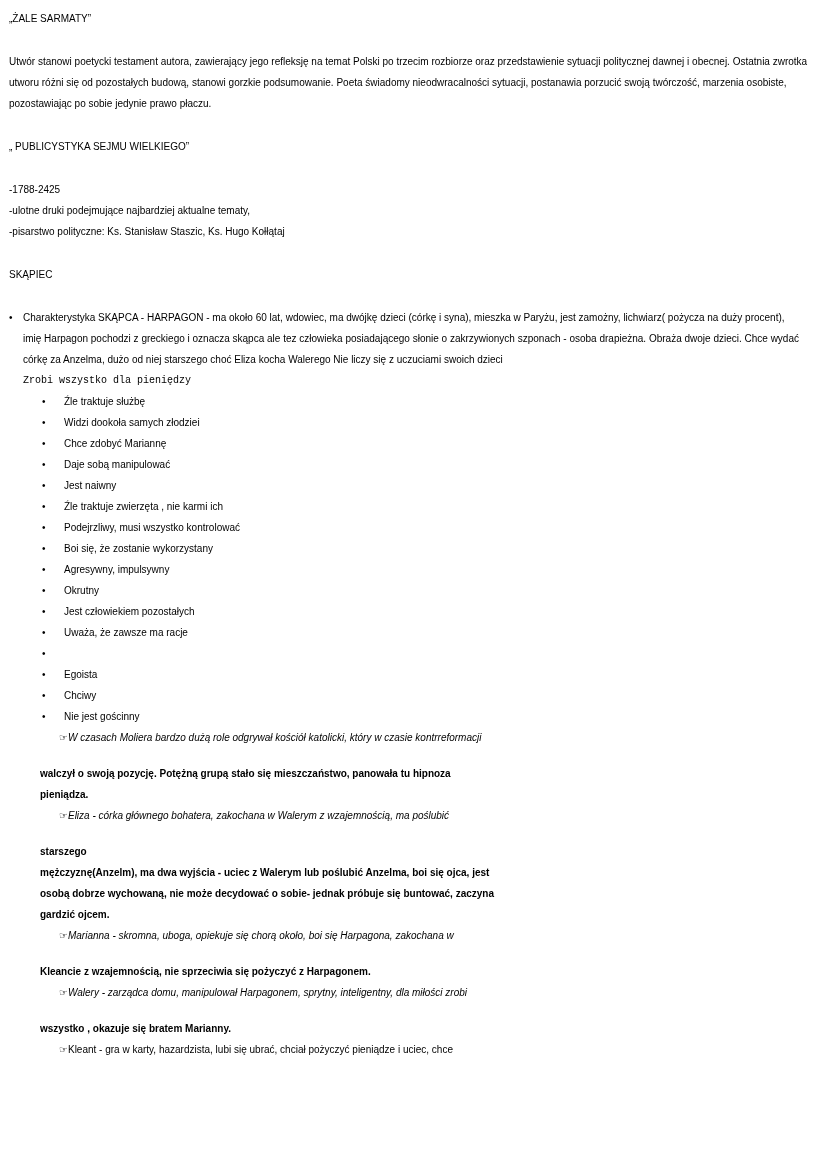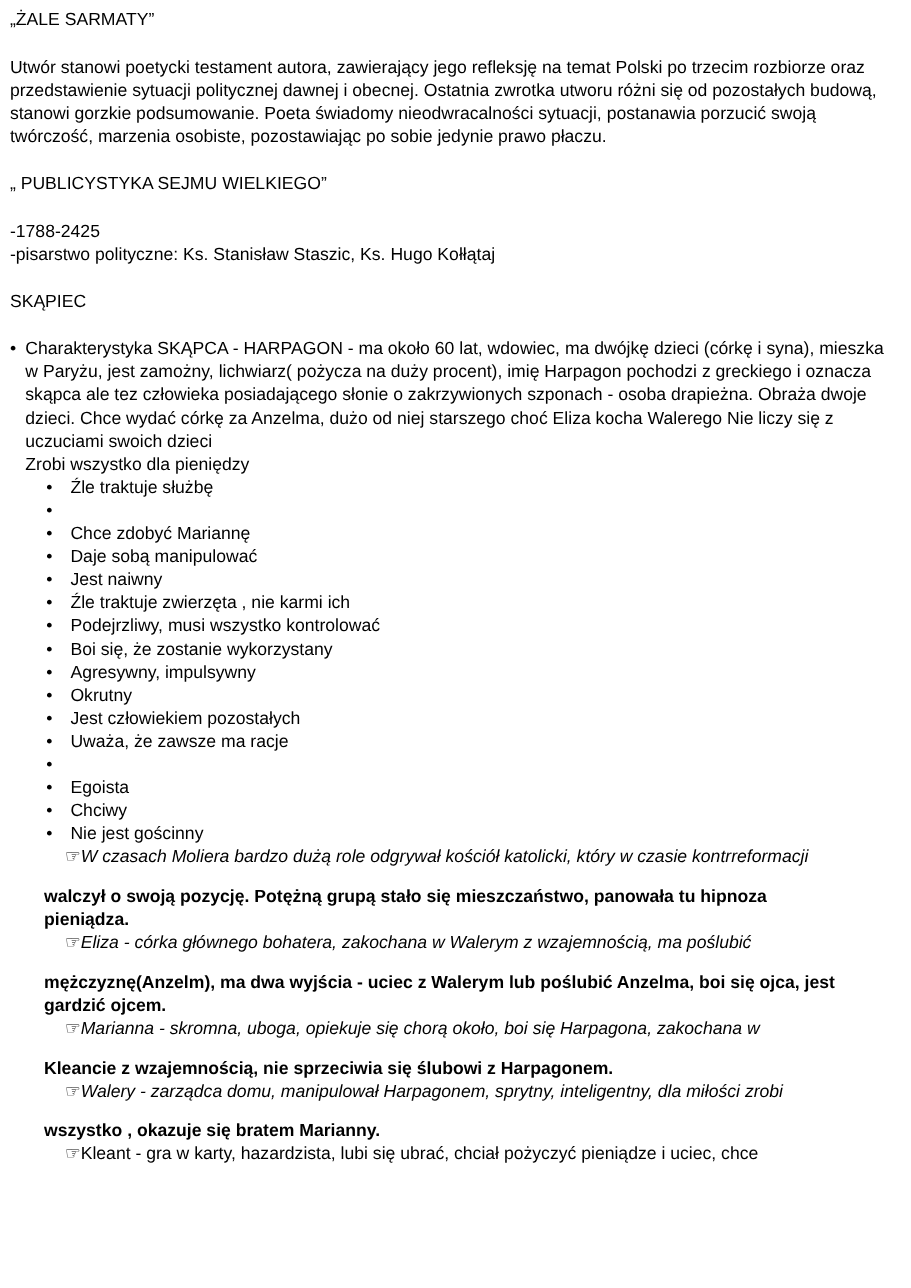--- a/index.html
+++ b/index.html
@@ -10,62 +10,64 @@
   .page {
     position: relative;
     width: 828px;
     height: 1171px;
     overflow: hidden;
     box-sizing: border-box;
     background: #ffffff;
     color: #000000;
     padding: 8px 13px 0 9px;
     font-family: "Liberation Sans", "DejaVu Sans", sans-serif;
-    font-size: 16px;
+    font-size: 10px;
     line-height: 21px;
   }
   .spacer { height: 22px; }
   .para { }
   .b1 { display: flex; }
   .b1 .marker { flex: 0 0 14px; }
   .b1 .btext { max-width: 782px; }
-  .b1cont { padding-left: 14px; }
+  .b1cont { padding-left: 14px; font-family: Liberation Mono, monospace; }
   .b2 { display: flex; padding-left: 33px; }
   .b2 .marker { flex: 0 0 22px; }
   .pointer { padding-left: 50px; }
   .pcont { padding-left: 31px; font-weight: bold; }
   .gap-after { margin-bottom: 15px; font-style: italic; }
 </style>
 </head>
 <body>
 
 <div class="page">
   <div>
       <div class="para">„ŻALE SARMATY”</div>
       <div class="spacer"></div>
       <div class="para">Utwór stanowi poetycki testament autora, zawierający jego refleksję na temat Polski po trzecim rozbiorze oraz przedstawienie sytuacji politycznej dawnej i obecnej. Ostatnia zwrotka utworu różni się od pozostałych budową, stanowi gorzkie podsumowanie. Poeta świadomy nieodwracalności sytuacji, postanawia porzucić swoją twórczość, marzenia osobiste, pozostawiając po sobie jedynie prawo płaczu.</div>
       <div class="spacer"></div>
       <div class="para">„ PUBLICYSTYKA SEJMU WIELKIEGO”</div>
       <div class="spacer"></div>
       <div class="para">-1788-2425</div>
+      <div class="para">-ulotne druki podejmujące najbardziej aktualne tematy,</div>
       <div class="para">-pisarstwo polityczne: Ks. Stanisław Staszic, Ks. Hugo Kołłątaj</div>
       <div class="spacer"></div>
       <div class="para">SKĄPIEC</div>
       <div class="spacer"></div>
       <div class="b1">
         <span class="marker">•</span>
         <span class="btext">Charakterystyka SKĄPCA - HARPAGON - ma około 60 lat, wdowiec, ma dwójkę dzieci (córkę i syna), mieszka w Paryżu, jest zamożny, lichwiarz( pożycza na duży procent), imię Harpagon pochodzi z greckiego i oznacza skąpca ale tez człowieka posiadającego słonie o zakrzywionych szponach - osoba drapieżna. Obraża dwoje dzieci. Chce wydać córkę za Anzelma, dużo od niej starszego choć Eliza kocha Walerego Nie liczy się z uczuciami swoich dzieci</span>
       </div>
       <div class="b1cont">Zrobi wszystko dla pieniędzy</div>
       <div class="b2">
         <span class="marker">•</span>
         <span class="btext">Źle traktuje służbę</span>
       </div>
       <div class="b2">
         <span class="marker">•</span>
+        <span class="btext">Widzi dookoła samych złodziei</span>
       </div>
       <div class="b2">
         <span class="marker">•</span>
         <span class="btext">Chce zdobyć Mariannę</span>
       </div>
       <div class="b2">
         <span class="marker">•</span>
         <span class="btext">Daje sobą manipulować</span>
       </div>
       <div class="b2">
@@ -112,21 +114,23 @@
         <span class="btext">Chciwy</span>
       </div>
       <div class="b2">
         <span class="marker">•</span>
         <span class="btext">Nie jest gościnny</span>
       </div>
       <div class="pointer gap-after">☞W czasach Moliera bardzo dużą role odgrywał kościół katolicki, który w czasie kontrreformacji</div>
       <div class="pcont">walczył o swoją pozycję. Potężną grupą stało się mieszczaństwo, panowała tu hipnoza</div>
       <div class="pcont">pieniądza.</div>
       <div class="pointer gap-after">☞Eliza - córka głównego bohatera, zakochana w Walerym z wzajemnością, ma poślubić</div>
+      <div class="pcont">starszego</div>
       <div class="pcont">mężczyznę(Anzelm), ma dwa wyjścia - uciec z Walerym lub poślubić Anzelma, boi się ojca, jest</div>
+      <div class="pcont">osobą dobrze wychowaną, nie może decydować o sobie- jednak próbuje się buntować, zaczyna</div>
       <div class="pcont">gardzić ojcem.</div>
       <div class="pointer gap-after">☞Marianna - skromna, uboga, opiekuje się chorą około, boi się Harpagona, zakochana w</div>
-      <div class="pcont">Kleancie z wzajemnością, nie sprzeciwia się ślubowi z Harpagonem.</div>
+      <div class="pcont">Kleancie z wzajemnością, nie sprzeciwia się pożyczyć z Harpagonem.</div>
       <div class="pointer gap-after">☞Walery - zarządca domu, manipulował Harpagonem, sprytny, inteligentny, dla miłości zrobi</div>
       <div class="pcont">wszystko , okazuje się bratem Marianny.</div>
       <div class="pointer">☞Kleant - gra w karty, hazardzista, lubi się ubrać, chciał pożyczyć pieniądze i uciec, chce</div>
     </div>
 </div>
 
 </body></html>

